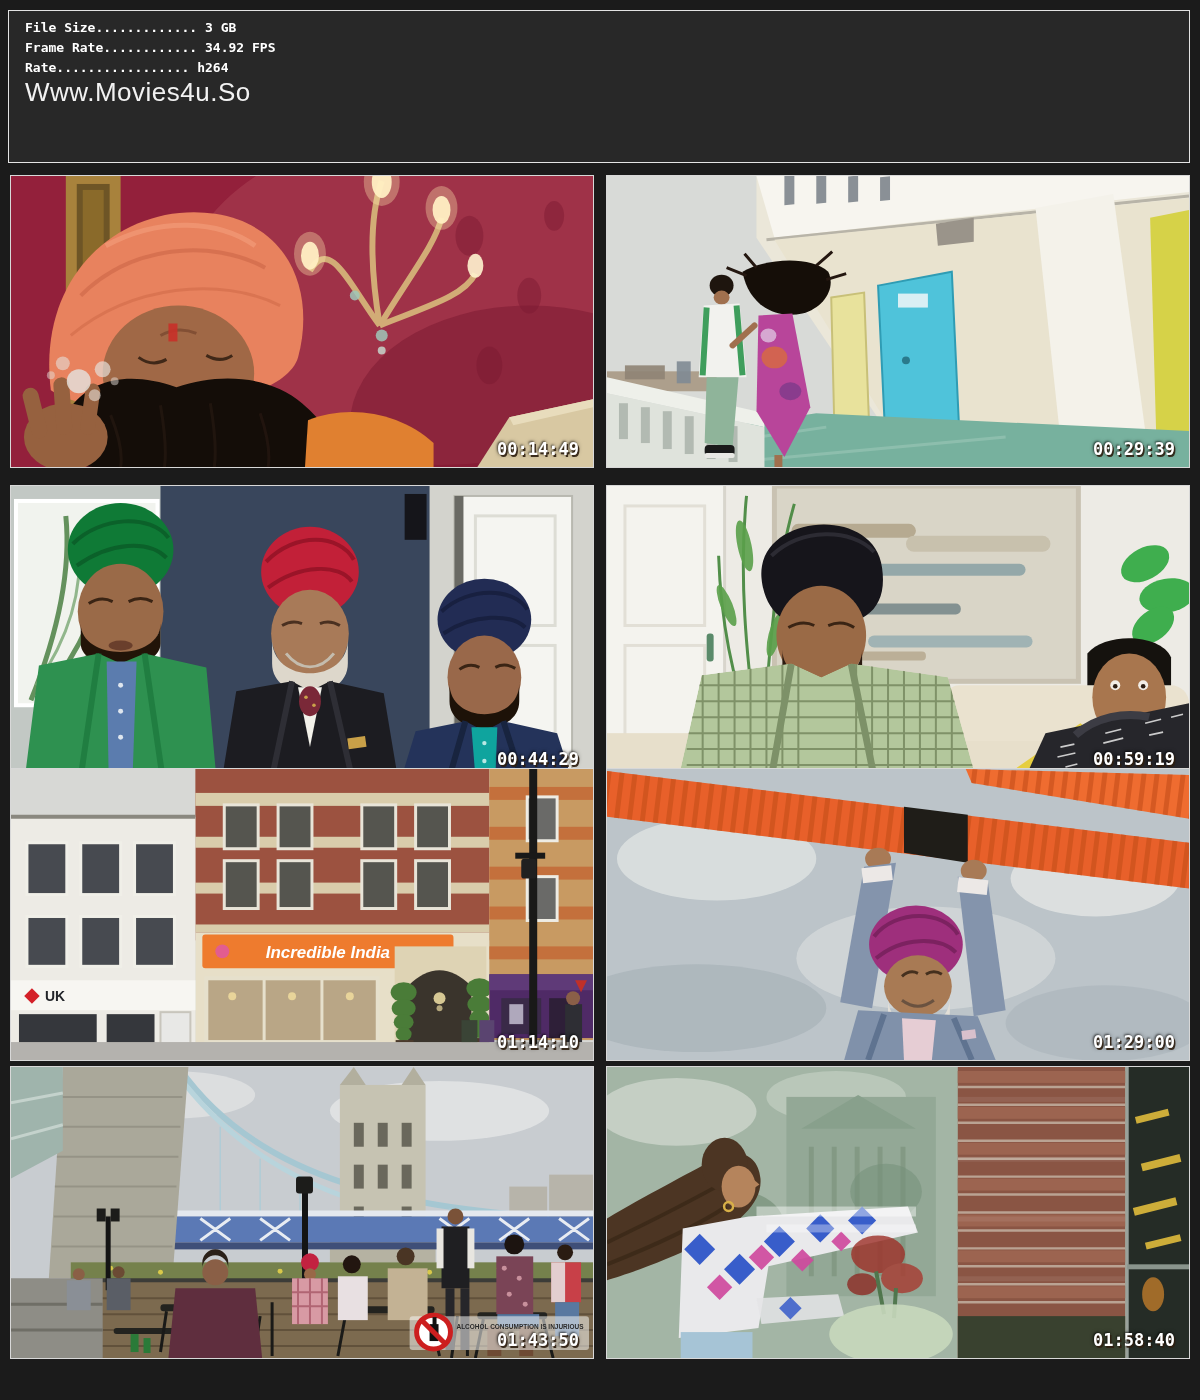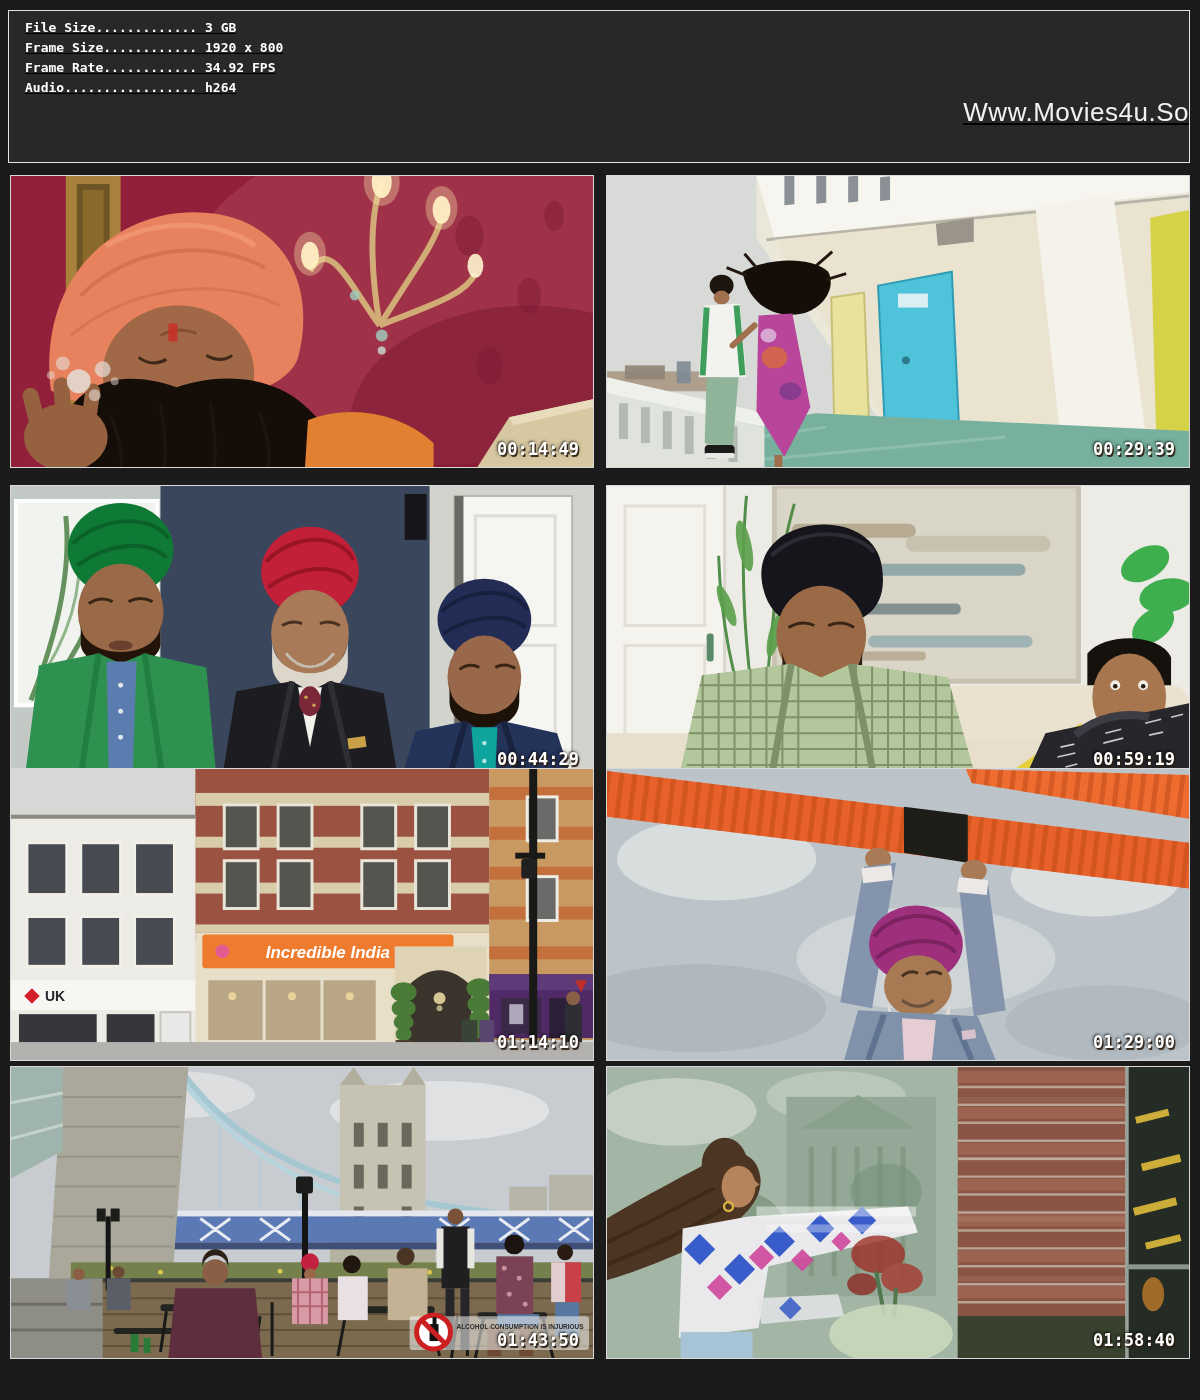--- a/index.html
+++ b/index.html
@@ -1,40 +1,39 @@
 <!DOCTYPE html>
 <html><head>
 <meta charset="utf-8">
 <style>
   html,body{margin:0;padding:0;background:#141414;}
   .page{position:relative;width:1200px;height:1400px;background:#1b1b1b;overflow:hidden;
         font-family:"DejaVu Sans Mono",monospace;}
   .info-panel{position:absolute;left:8px;top:10px;width:1182px;height:153px;box-sizing:border-box;
-        background:#282828;border:1px solid #e3e3e3;padding:7px 0 0 16px;text-decoration:underline;}
+        background:#282828;border:1px solid #e3e3e3;padding:7px 0 0 16px;}
   .info-line{font:bold 13px "DejaVu Sans Mono",monospace;color:#ffffff;line-height:20px;white-space:pre;}
-  .watermark{font:26px "Liberation Sans",sans-serif;color:#f2f2f2;line-height:28px;letter-spacing:.5px;text-align:right;}
+  .watermark{font:26px "Liberation Sans",sans-serif;color:#f2f2f2;line-height:28px;letter-spacing:.5px;}
   .thumb{position:absolute;width:584px;height:293px;margin:0;box-sizing:border-box;
         border:1px solid #d8d8d8;background:#000;overflow:hidden;}
   .thumb svg{display:block;width:100%;height:100%;}
   .c0{left:10px}.c1{left:606px}
   .r0{top:175px}.r1{top:485px}.r2{top:768px}.r3{top:1066px}
   .ts{position:absolute;right:14px;bottom:8px;font:bold 17px "DejaVu Sans Mono",monospace;color:#fff;
       text-shadow:1.5px 1.5px 0 rgba(45,30,15,.9),-1px -1px 2px rgba(0,0,0,.55),0 0 4px rgba(0,0,0,.5);}
   .svgtxt{font-family:"Liberation Sans","DejaVu Sans",sans-serif;}
 </style>
 </head>
 <body>
 
 <div class="page">
 
   <div class="info-panel">
     <div class="info-line">File Size............. 3 GB</div>
-    <div class="info-line">Frame Size............ 1920 x 800</div>
     <div class="info-line">Frame Rate............ 34.92 FPS</div>
-    <div class="info-line">Audio................. h264</div>
+    <div class="info-line">Rate................. h264</div>
     <div class="watermark">Www.Movies4u.So</div>
   </div>
 
   <figure class="thumb c0 r0">
     <svg viewBox="0 0 584 292" preserveAspectRatio="none">
       <rect width="584" height="292" fill="#93203b"></rect>
       <ellipse cx="430" cy="120" rx="260" ry="170" fill="#b04a58" opacity=".45"></ellipse>
       <ellipse cx="520" cy="250" rx="180" ry="120" fill="#7a1830" opacity=".5"></ellipse>
       <g fill="#7a1830" opacity=".45">
         <ellipse cx="460" cy="60" rx="14" ry="20"></ellipse>

